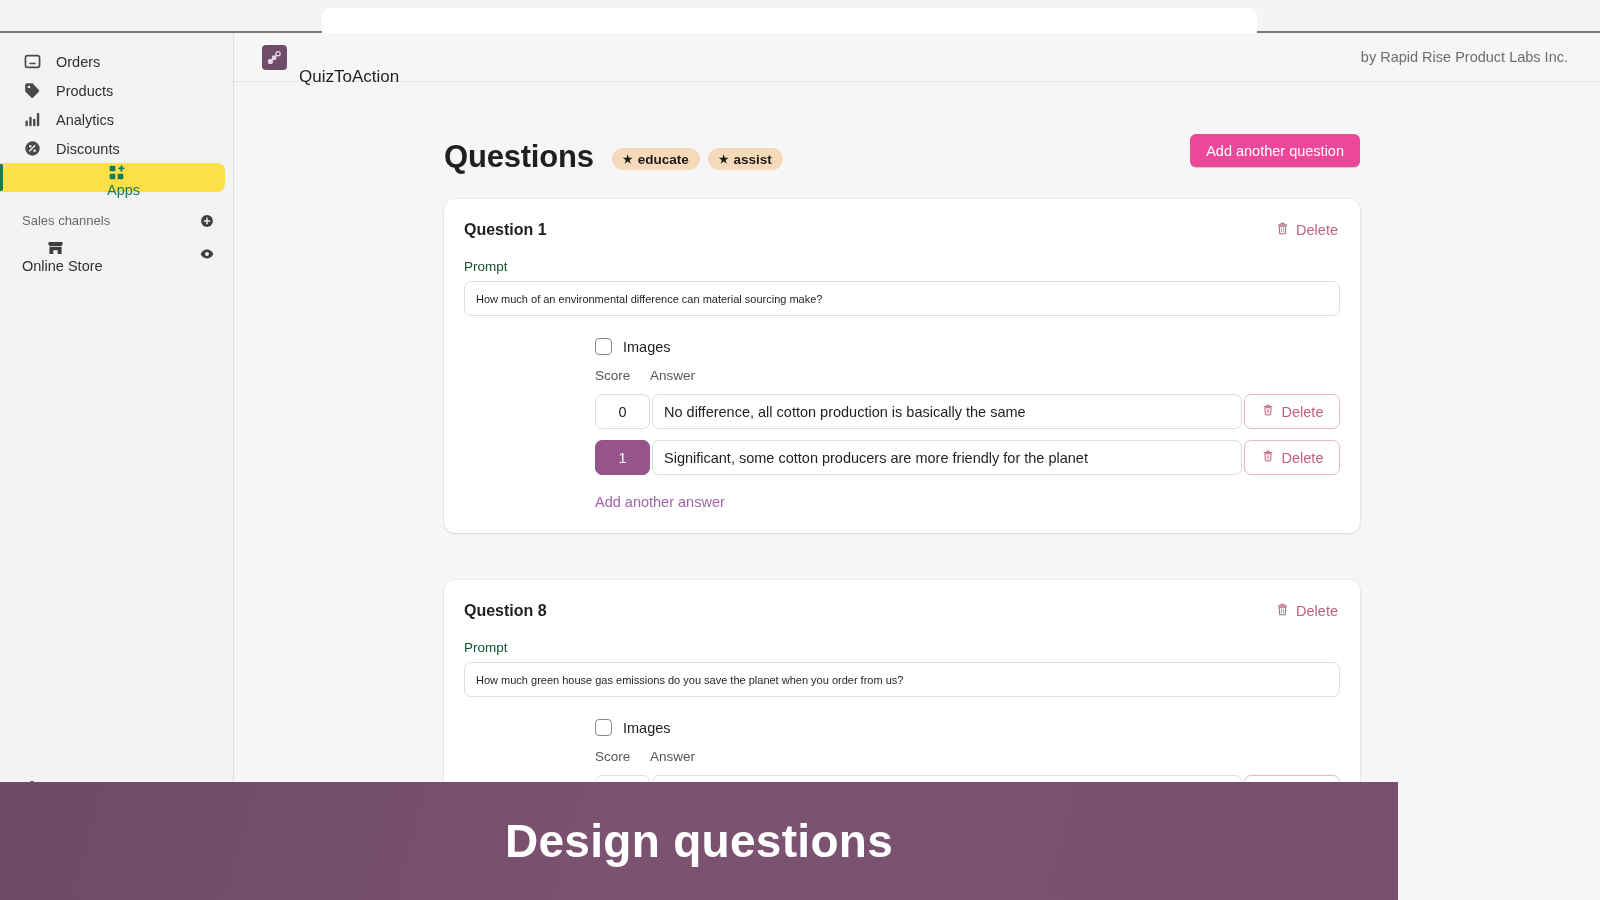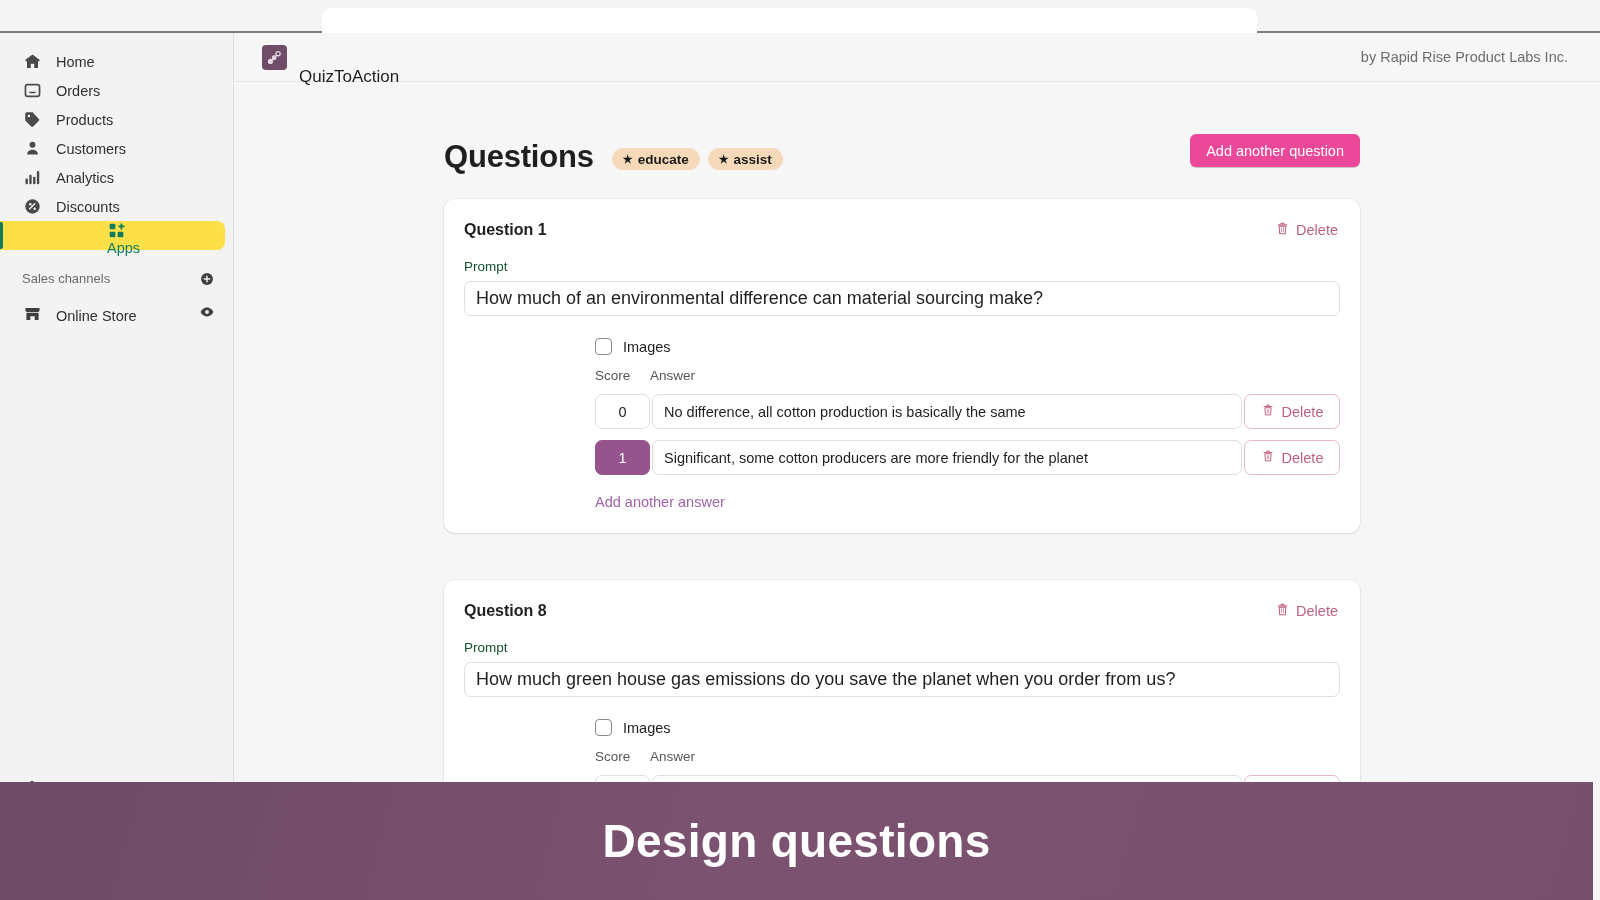--- a/index.html
+++ b/index.html
@@ -52,21 +52,21 @@
     display:flex; align-items:flex-start; justify-content:space-between;
     height: 28px; padding: 0 18px 0 22px;
     color: #6a6a6e; font-size: 13px;
   }
   .nav-section .plus { cursor: pointer; display:flex; }
   .nav-store {
     display:flex; align-items:center; justify-content:space-between;
     height: 29px; padding: 0 18px 0 22px;
     color: #303030; font-size: 14.5px; cursor: pointer;
   }
-  .nav-store .left { display:flex; align-items:flex-end; }
+  .nav-store .left { display:flex; align-items:center;flex-direction:column; }
   .nav-store .ico { width: 20px; height: 20px; margin-right: 14px; display:flex; align-items:center; justify-content:center;}
   .settings-item {
     position: absolute; bottom: 98px; left: 0;
     display:flex; align-items:center;
     padding-left: 22px; height: 28px;
     color: #303030; font-size: 14.5px; cursor: pointer;
   }
   .settings-item .ico { width: 20px; height: 20px; margin-right: 14px; display:flex; align-items:center; justify-content:center;}
 
   
@@ -134,21 +134,21 @@
     padding-right: 2px;
   }
   .fieldlabel { margin-top: 20px; font-size: 13.5px; color: #14532d; }
   .textinput {
     margin-top: 7px;
     width: 876px; height: 35px;
     background: #fff;
     border: 1px solid #dededf;
     border-radius: 7px;
     padding: 0 11px;
-    font-size: 18px; color: #1f1f1f;
+    font-size: 11px; color: #1f1f1f;
     font-family: inherit;
     display:flex; align-items:center;
   }
   .indent { margin-left: 131px; }
   .checkrow { display:flex; align-items:center; margin-top: 22px; }
   .checkbox {
     width: 17px; height: 17px; border: 1.6px solid #8a8a8e;
     border-radius: 4px; background:#fff; cursor:pointer; flex:none;
   }
   .checklabel { margin-left: 11px; font-size: 14.5px; color: #1f1f1f; }
@@ -174,49 +174,41 @@
     display:flex; align-items:center; justify-content:center; gap:7px;
     color:#c0607f; font-size: 14.5px; cursor:pointer; font-family:inherit;
   }
   .addanswer {
     margin-top: 19px; color: #a063a8; font-size: 14.5px;
     cursor:pointer; display:inline-block;
   }
 
   
   .banner {
-    position:absolute; left:0; bottom:0; width:1593px; height:118px;
+    position:absolute; left:0; bottom:0; width:1398px; height:118px;
     background: linear-gradient(105deg, #6e4a64 0%, #7b5270 45%, #79506c 100%);
     display:flex; align-items:center; justify-content:center;
     z-index: 50;
   }
   .banner-text {
     color:#fff; font-size: 46px; font-weight: 700; letter-spacing: 0.3px;
   }
 </style>
 </head>
 <body>
 
 <div id="root">
 
   <div class="chrome">
     <div class="chrome-urlbar"></div>
   </div>
 
   <nav class="sidebar">
     <div class="nav-list">
 
-      <div class="nav-item">
-        <span class="ico">
-            <svg width="19" height="19" viewBox="0 0 20 20" fill="#4a4a4d">
-              <path d="M10 2.5 2.6 8.1v1.6h1.6v7.2h4v-4.6h3.6v4.6h4V9.7h1.6V8.1z"></path>
-            </svg>
-          </span>
-        <span>Home</span>
-      </div>
 
       <div class="nav-item">
         <span class="ico">
             <svg width="19" height="19" viewBox="0 0 20 20" fill="none" stroke="#4a4a4d" stroke-width="1.8">
               <rect x="2.6" y="3.8" width="14.8" height="12.4" rx="2.2"></rect>
               <path d="M2.6 11.3h3.6l1 1.7h5.6l1-1.7h3.6" fill="#4a4a4d" stroke="none"></path>
             </svg>
           </span>
         <span>Orders</span>
       </div>
@@ -224,29 +216,20 @@
       <div class="nav-item">
         <span class="ico">
             <svg width="19" height="19" viewBox="0 0 20 20" fill="#4a4a4d">
               <path d="M10.3 2.3H4.1a1.8 1.8 0 0 0-1.8 1.8v6.2c0 .5.2.9.5 1.3l5.6 5.6a1.8 1.8 0 0 0 2.6 0l5.5-5.5a1.8 1.8 0 0 0 0-2.6l-5.6-5.6a1.8 1.8 0 0 0-.6-1.2z"></path>
               <circle cx="6.3" cy="6.3" r="1.35" fill="#f3f3f4"></circle>
             </svg>
           </span>
         <span>Products</span>
       </div>
 
-      <div class="nav-item">
-        <span class="ico">
-            <svg width="19" height="19" viewBox="0 0 20 20" fill="#4a4a4d">
-              <circle cx="10" cy="6" r="3.1"></circle>
-              <path d="M4.3 16.4c0-3.1 2.5-5 5.7-5s5.7 1.9 5.7 5z"></path>
-            </svg>
-          </span>
-        <span>Customers</span>
-      </div>
 
       <div class="nav-item">
         <span class="ico">
             <svg width="19" height="19" viewBox="0 0 20 20" fill="#4a4a4d">
               <rect x="2.6" y="11" width="2.5" height="6" rx="1"></rect>
               <rect x="6.6" y="7.2" width="2.5" height="9.8" rx="1"></rect>
               <rect x="10.6" y="9.2" width="2.5" height="7.8" rx="1"></rect>
               <rect x="14.6" y="3.2" width="2.5" height="13.8" rx="1"></rect>
             </svg>
           </span>

